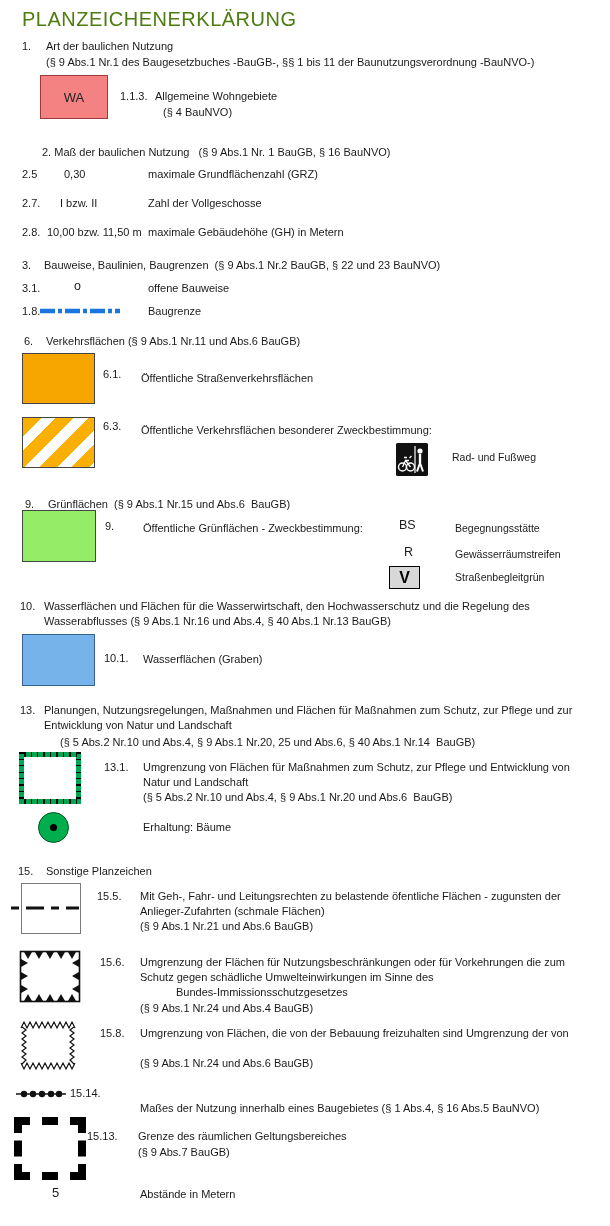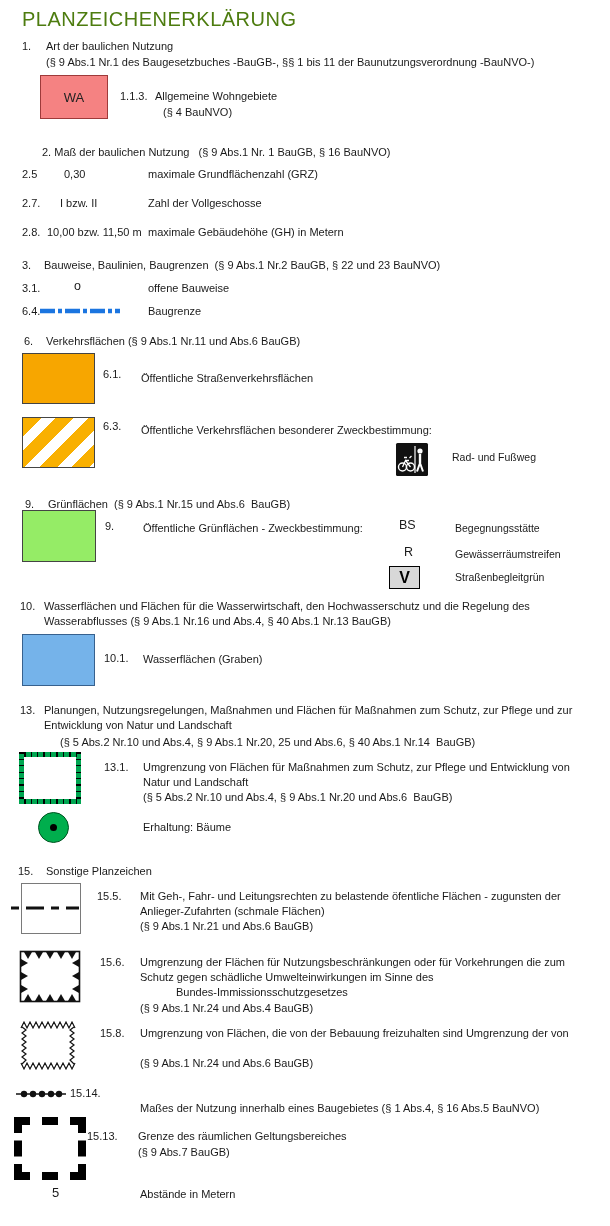--- a/index.html
+++ b/index.html
@@ -69,21 +69,21 @@
   <span class="t" style="left:148px;top:197px;">Zahl der Vollgeschosse</span>
   <span class="t" style="left:22px;top:226px;">2.8.</span>
   <span class="t" style="left:47px;top:226px;">10,00 bzw. 11,50 m</span>
   <span class="t" style="left:148px;top:226px;">maximale Gebäudehöhe (GH) in Metern</span>
 
   <span class="t" style="left:22px;top:259px;">3.</span>
   <span class="t" style="left:44px;top:259px;">Bauweise, Baulinien, Baugrenzen  (§ 9 Abs.1 Nr.2 BauGB, § 22 und 23 BauNVO)</span>
   <span class="t" style="left:22px;top:282px;">3.1.</span>
   <span class="t code" style="left:74px;top:280px;">o</span>
   <span class="t" style="left:148px;top:282px;">offene Bauweise</span>
-  <span class="t" style="left:22px;top:305px;">6.4.</span>
+  <span class="t" style="left:22px;top:305px;">1.8.</span>
   <svg class="svgabs" style="left:40px;top:306px;" width="80" height="10">
     <path d="M0 5 H80" stroke="#1b75e0" stroke-width="4.5" fill="none" stroke-dasharray="15 3 4 3"></path>
   </svg>
   <span class="t" style="left:148px;top:305px;">Baugrenze</span>
 
   <span class="t" style="left:24px;top:335px;">6.</span>
   <span class="t" style="left:46px;top:335px;">Verkehrsflächen (§ 9 Abs.1 Nr.11 und Abs.6 BauGB)</span>
   <div class="sw sw-street"></div>
   <span class="t" style="left:103px;top:368px;">6.1.</span>
   <span class="t" style="left:141px;top:372px;">Öffentliche Straßenverkehrsflächen</span>

